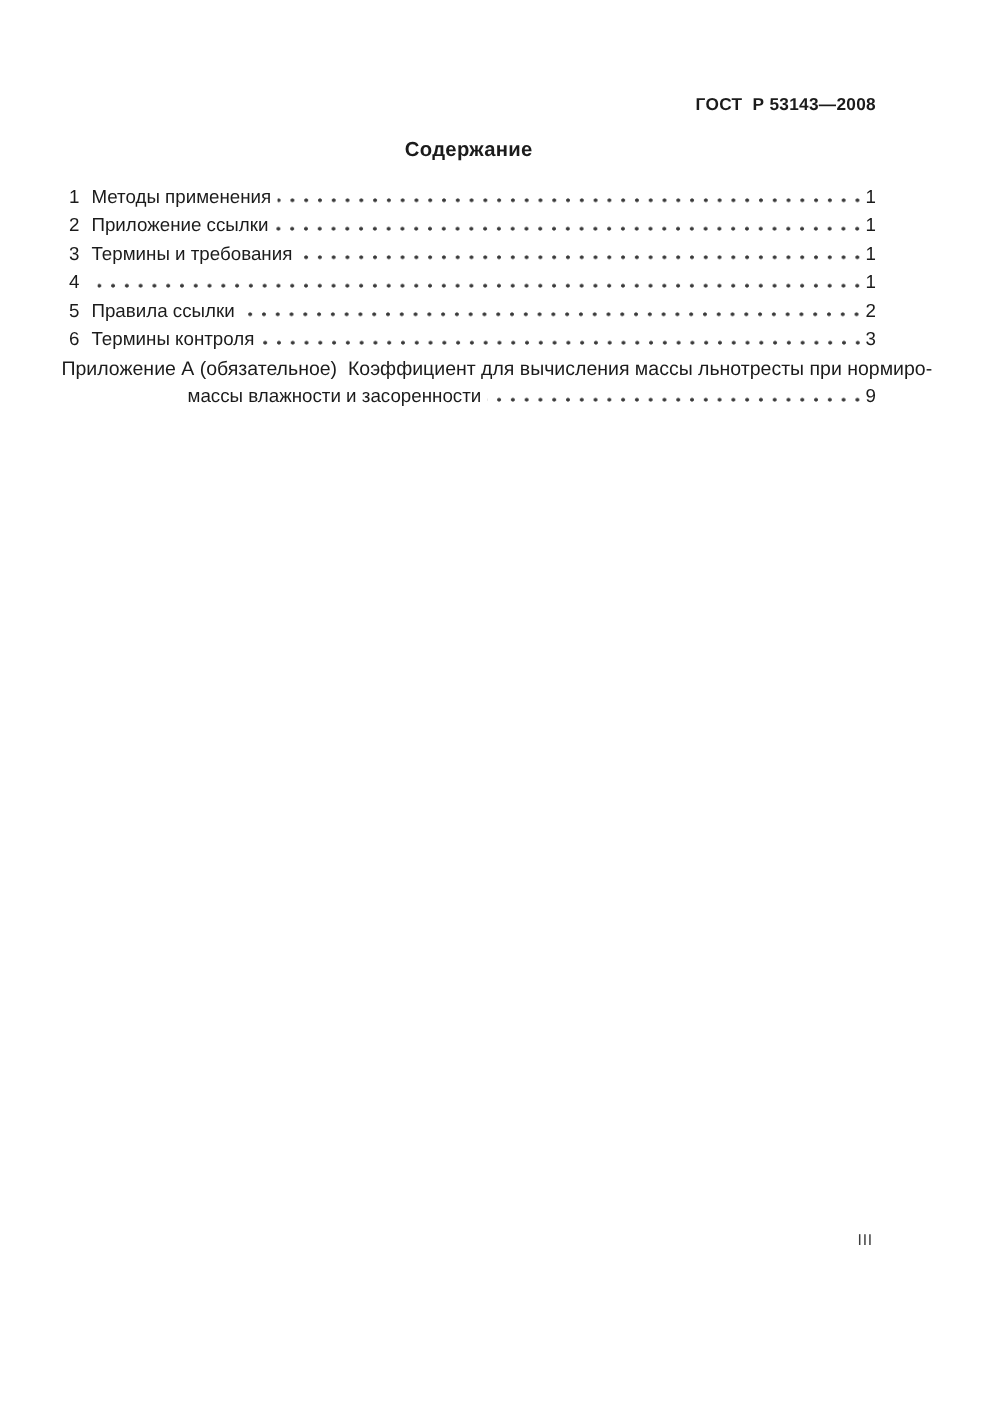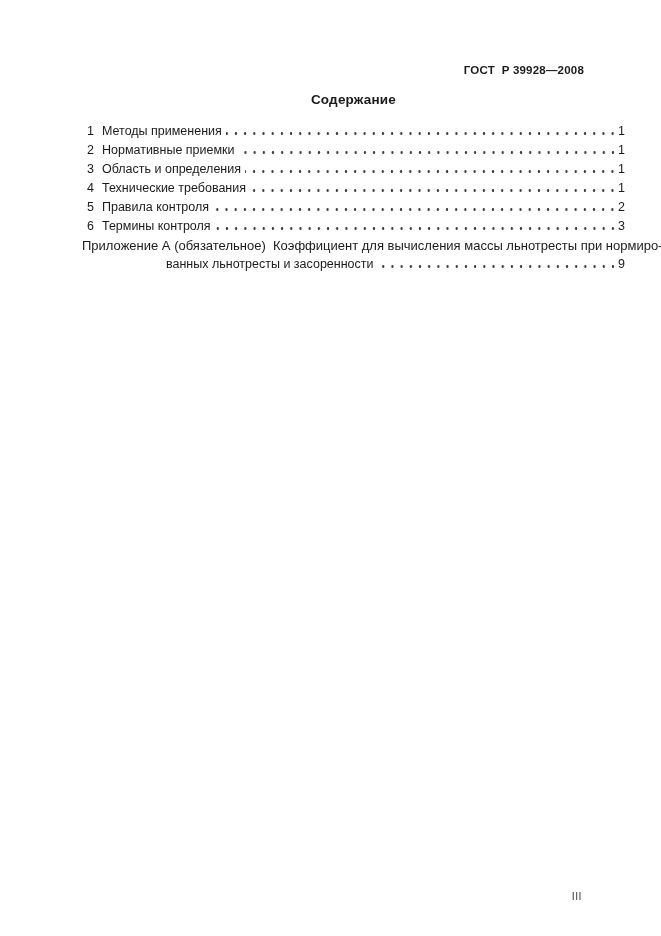--- a/index.html
+++ b/index.html
@@ -19,21 +19,20 @@
     font-size: 11.5px;
     font-weight: 700;
     white-space: pre;
     letter-spacing: 0.2px;
   }
   .content {
     position: absolute;
     left: 41px;
     top: 91px;
     width: 543px;
-    margin-left: 41px;
   }
   .toc-title {
     font-size: 13.5px;
     font-weight: 700;
     text-align: center;
     line-height: 17px;
     margin: 0 0 14px 0;
     letter-spacing: 0.2px;
   }
   .toc-row {
@@ -68,84 +67,83 @@
   .appendix-row {
     display: flex;
     align-items: baseline;
     font-size: 12.5px;
     line-height: 19px;
     padding-left: 84px;
     white-space: nowrap;
   }
   .footer-page-num {
     position: absolute;
-    top: 890px;
+    top: 821px;
     right: 79px;
     font-size: 10.5px;
     color: #3d3d3d;
     letter-spacing: 0.5px;
     margin-left: 30px;
   }
 </style>
 </head>
 <body>
 
 <div class="page">
 
-  <div class="header-right">ГОСТ  Р 39928—2008</div>
+  <div class="header-right">ГОСТ  Р 53143—2008</div>
 
   <div class="content">
     <div class="toc-title">Содержание</div>
 
     <div class="toc-row">
       <span class="toc-num">1</span>
       <span class="toc-label">Методы применения</span>
       <span class="dot-leader"></span>
       <span class="toc-page">1</span>
     </div>
 
     <div class="toc-row">
       <span class="toc-num">2</span>
-      <span class="toc-label">Нормативные приемки</span>
+      <span class="toc-label">Приложение ссылки</span>
       <span class="dot-leader"></span>
       <span class="toc-page">1</span>
     </div>
 
     <div class="toc-row">
       <span class="toc-num">3</span>
-      <span class="toc-label">Область и определения</span>
+      <span class="toc-label">Термины и требования</span>
       <span class="dot-leader"></span>
       <span class="toc-page">1</span>
     </div>
 
     <div class="toc-row">
       <span class="toc-num">4</span>
-      <span class="toc-label">Технические требования</span>
       <span class="dot-leader"></span>
       <span class="toc-page">1</span>
     </div>
 
     <div class="toc-row">
       <span class="toc-num">5</span>
-      <span class="toc-label">Правила контроля</span>
+      <span class="toc-label">Правила ссылки</span>
       <span class="dot-leader"></span>
       <span class="toc-page">2</span>
     </div>
 
     <div class="toc-row">
       <span class="toc-num">6</span>
       <span class="toc-label">Термины контроля</span>
       <span class="dot-leader"></span>
       <span class="toc-page">3</span>
     </div>
 
     <div class="appendix">
       <div class="appendix-line1">Приложение А (обязательное)  Коэффициент для вычисления массы льнотресты при нормиро-</div>
       <div class="appendix-row">
-        <span class="toc-label">ванных льнотресты и засоренности</span>
+        <span class="toc-label">массы влажности и засоренности</span>
         <span class="dot-leader"></span>
         <span class="toc-page">9</span>
       </div>
     </div>
   </div>
 
   <div class="footer-page-num">III</div>
 
 </div>
 

